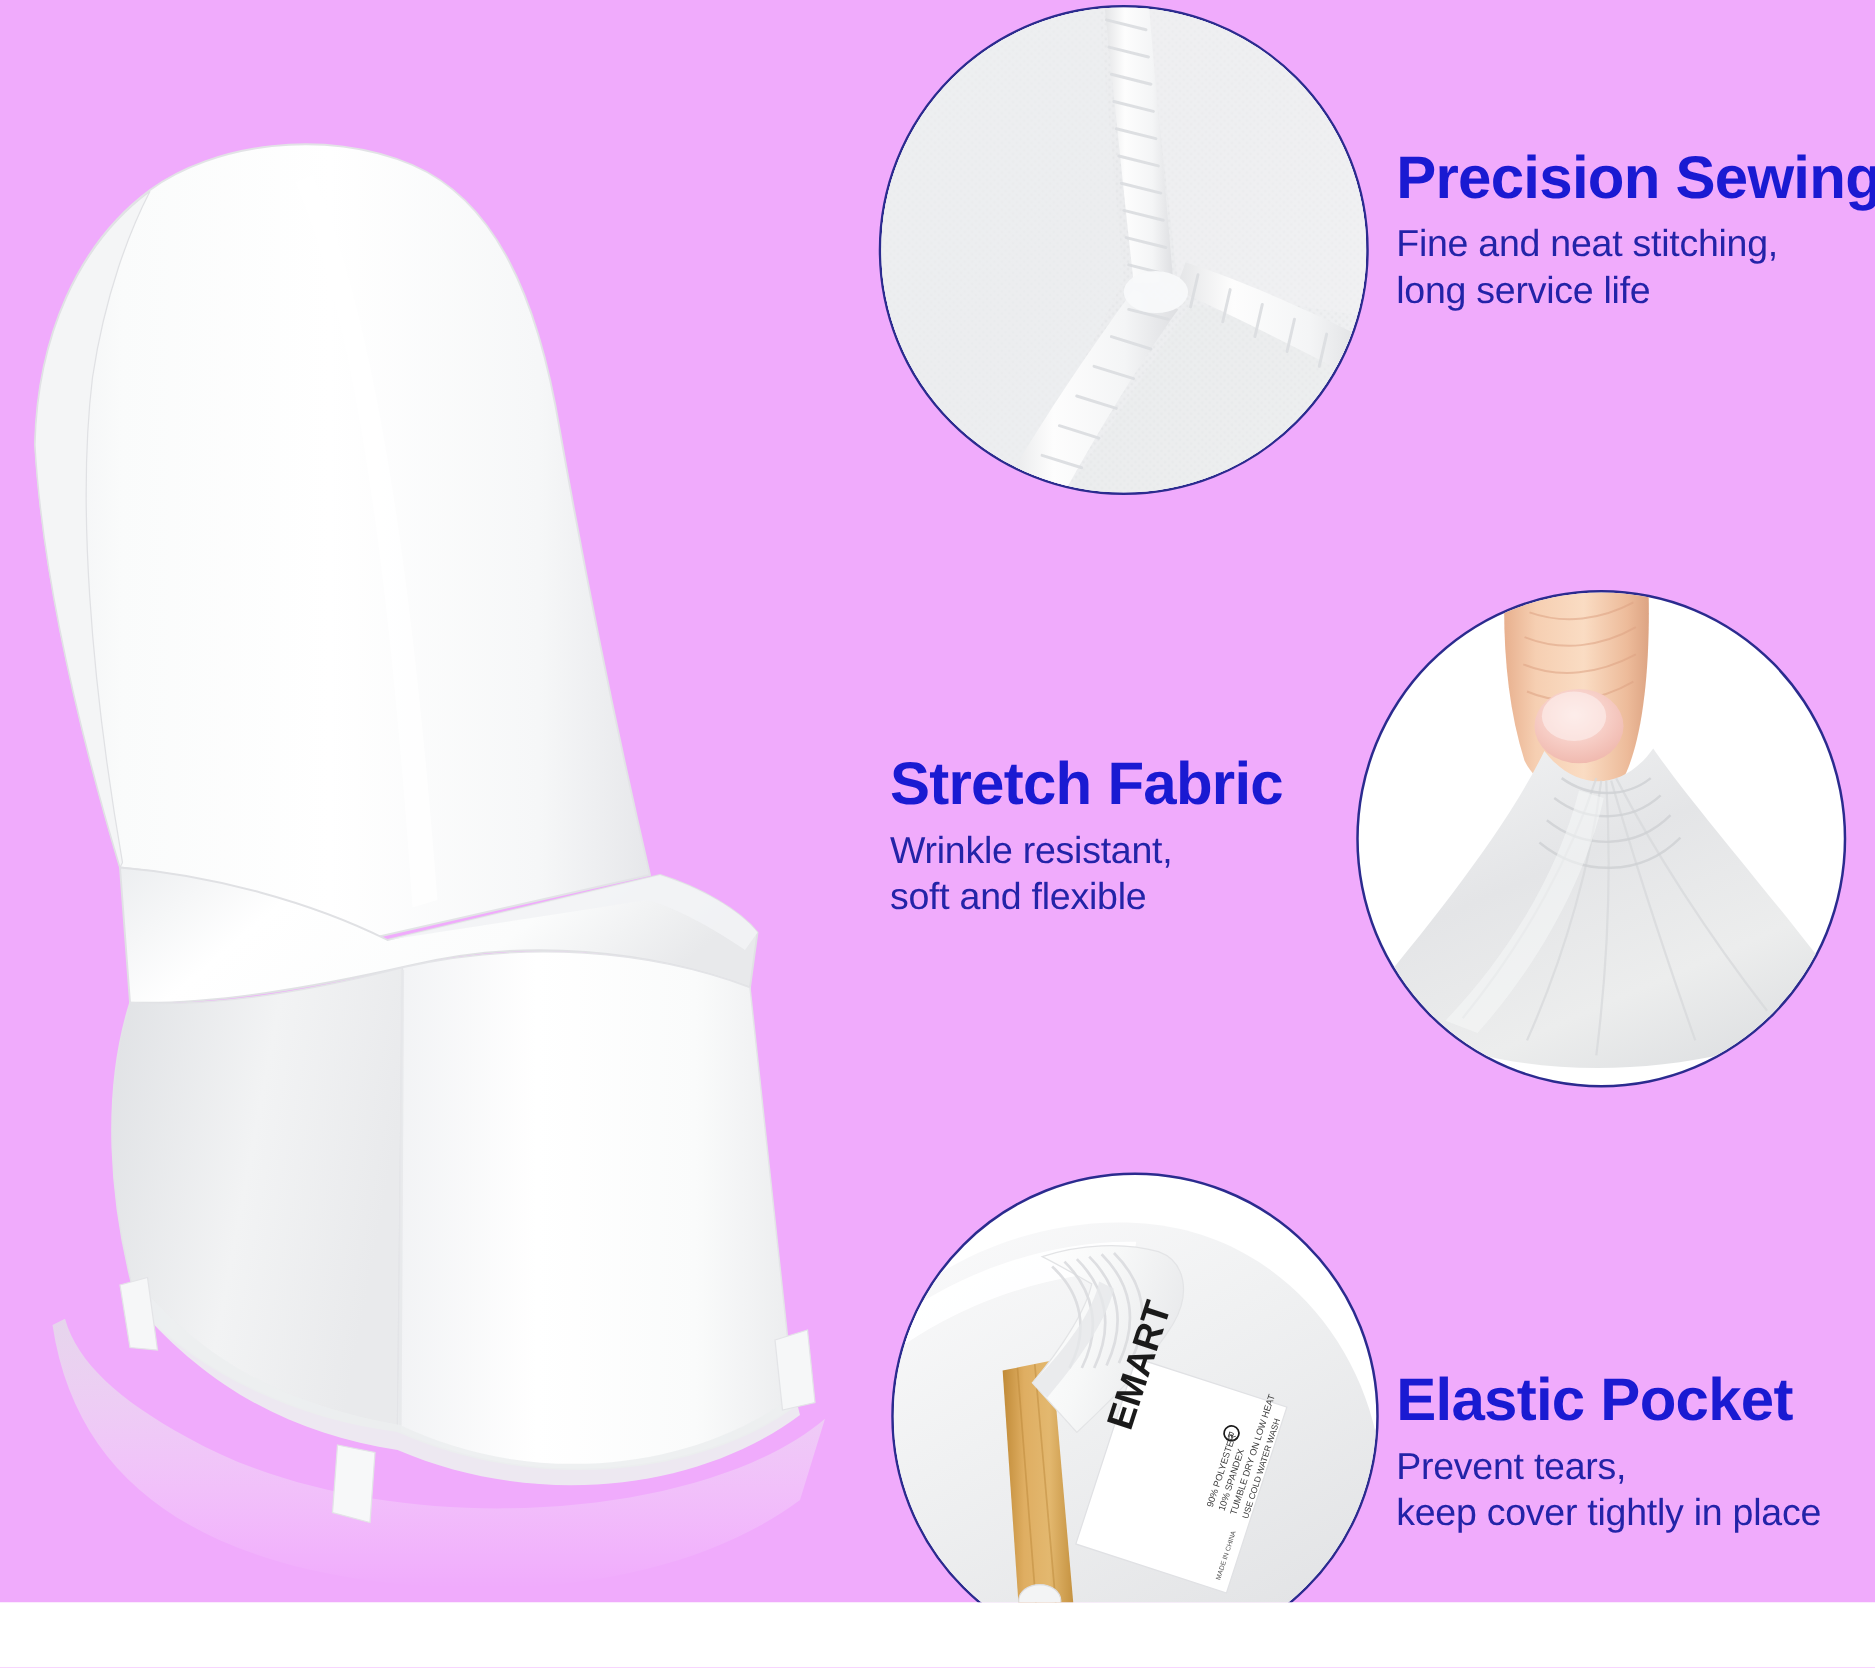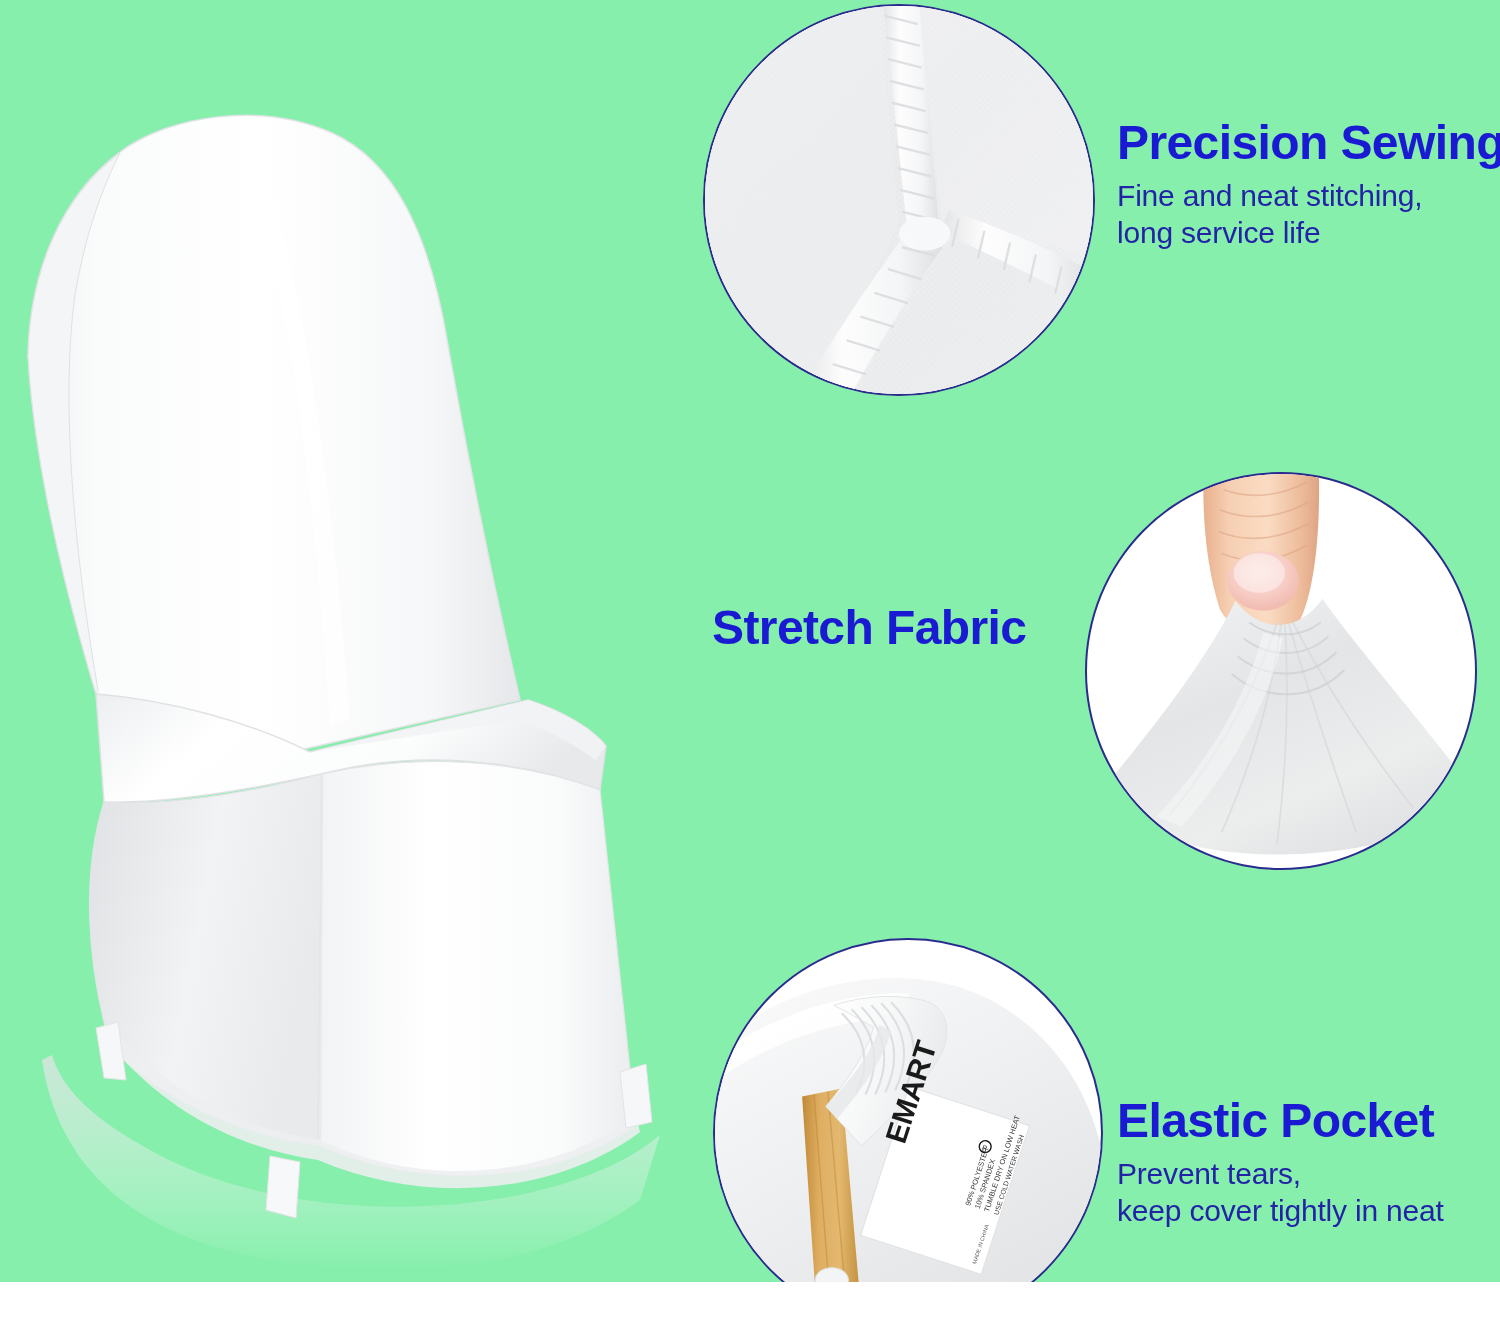--- a/index.html
+++ b/index.html
@@ -9,21 +9,21 @@
     background: #ffffff;
   }
   body {
     font-family: "Liberation Sans", sans-serif;
     -webkit-font-smoothing: antialiased;
   }
   .page {
     position: relative;
     width: 1500px;
     height: 1282px;
-    background: #86efac;
+    background: #f0abfc;
     overflow: hidden;
   }
 
   
   .product-photo {
     position: absolute;
     left: 0px;
     top: 60px;
     width: 700px;
     height: 1260px;
@@ -240,20 +240,22 @@
   </div>
 
   <div class="feature" id="feature-1">
     <h2 class="feature-title">Precision Sewing</h2>
     <p class="feature-desc">Fine and neat stitching,
 long service life</p>
   </div>
 
   <div class="feature" id="feature-2">
     <h2 class="feature-title">Stretch Fabric</h2>
+    <p class="feature-desc">Wrinkle resistant,
+soft and flexible</p>
   </div>
 
   <div class="detail-circle" id="circle-stretch">
     <svg class="circle-svg" viewBox="0 0 392 398">
       <defs>
         <linearGradient id="fingerGrad" x1="0" y1="0" x2="1" y2="0">
           <stop offset="0%" stop-color="#e8b08e"></stop>
           <stop offset="22%" stop-color="#f6cfb2"></stop>
           <stop offset="55%" stop-color="#fadcc3"></stop>
           <stop offset="85%" stop-color="#edbb9a"></stop>
@@ -381,16 +383,16 @@
           <text transform="translate(126,96) rotate(-90)" font-size="7">USE COLD WATER WASH</text>
         </g>
         <text transform="translate(120,150) rotate(-90)" fill="#5a5a5a" font-family="'Liberation Sans', sans-serif" font-size="5.5">MADE IN CHINA</text>
       </g>
     </svg>
   </div>
 
   <div class="feature" id="feature-3">
     <h2 class="feature-title">Elastic Pocket</h2>
     <p class="feature-desc">Prevent tears,
-keep cover tightly in neat</p>
+keep cover tightly in place</p>
   </div>
 
 </div>
 
 </body></html>

